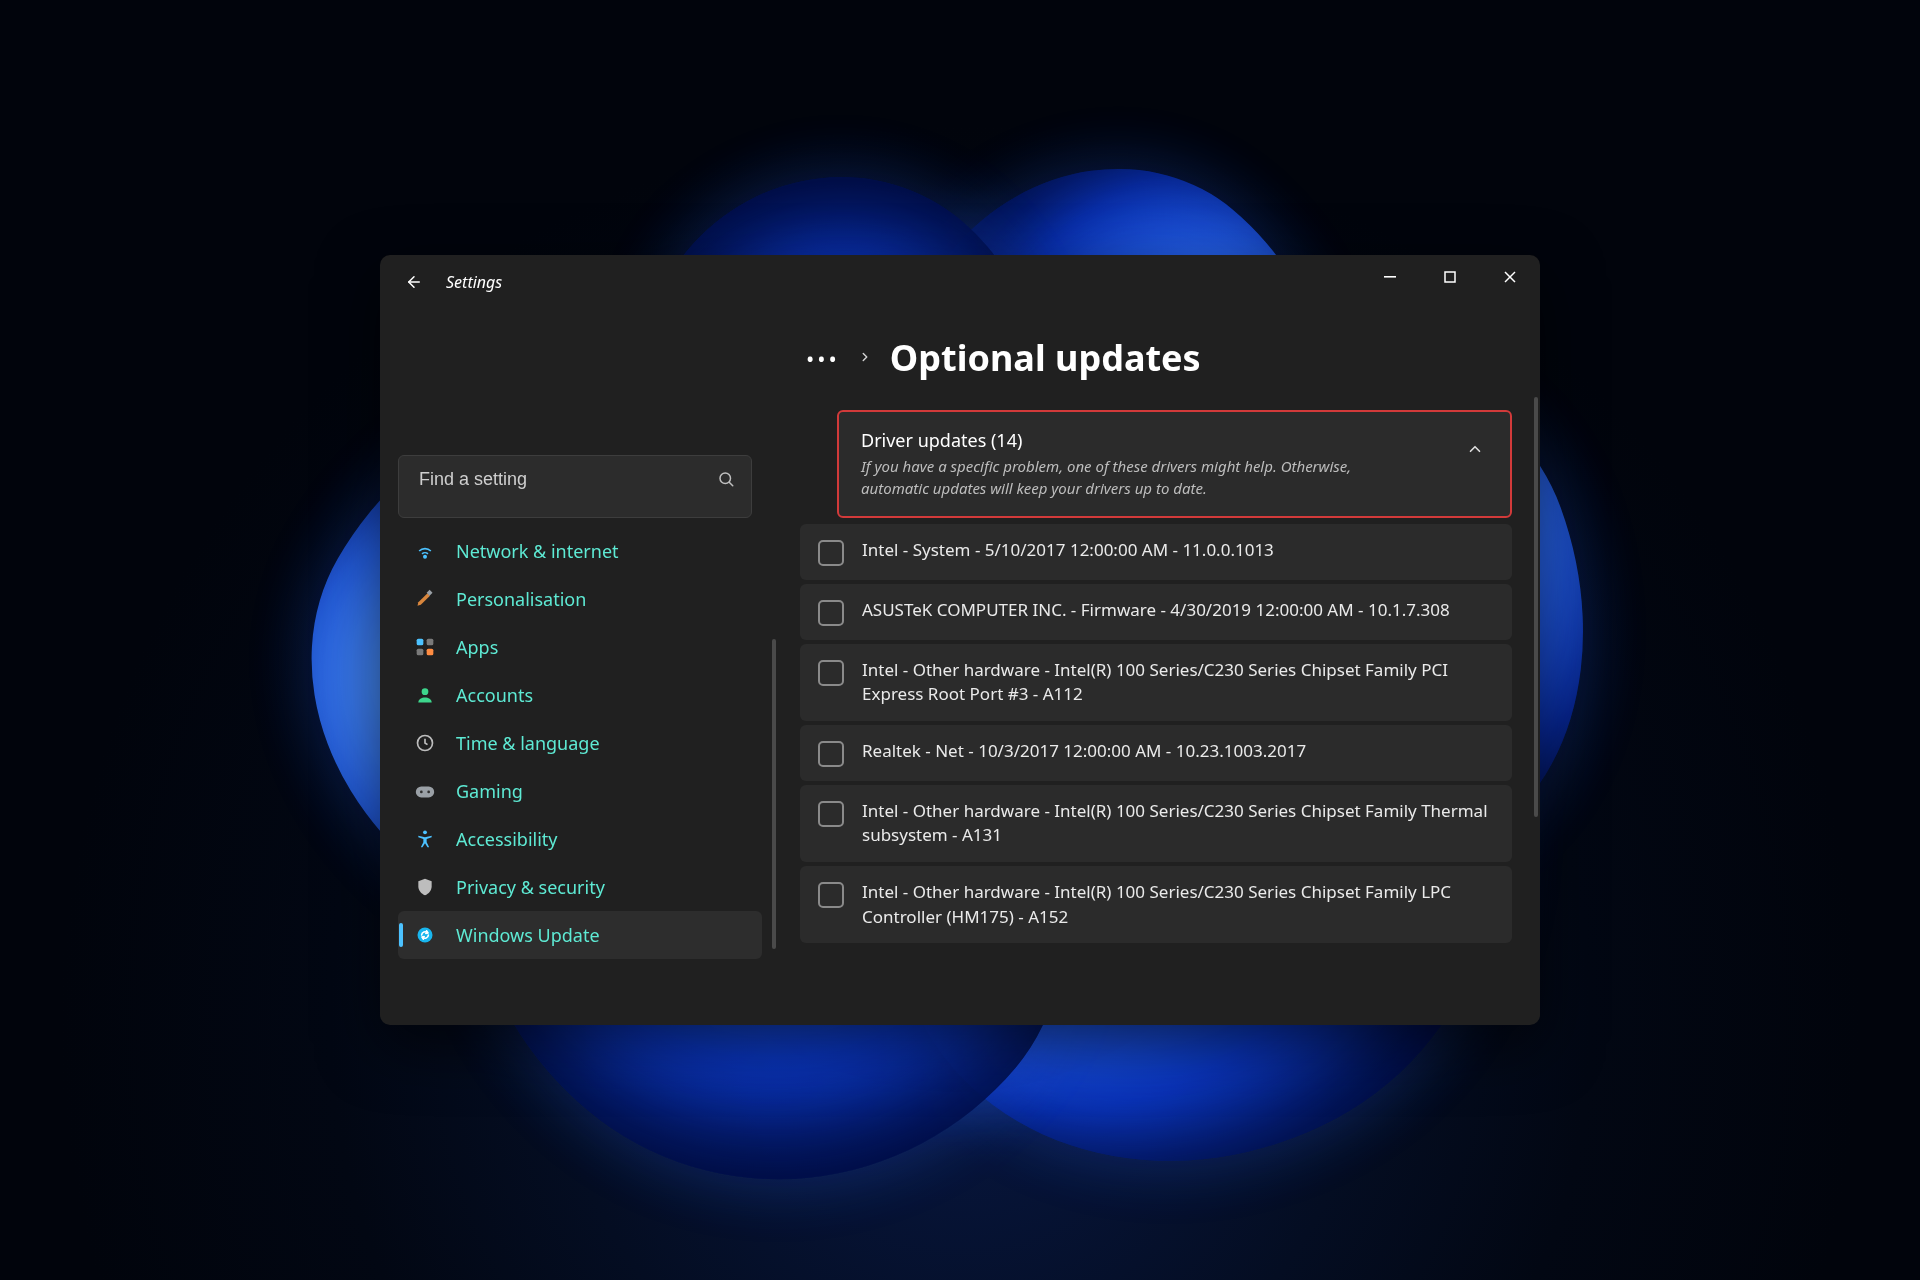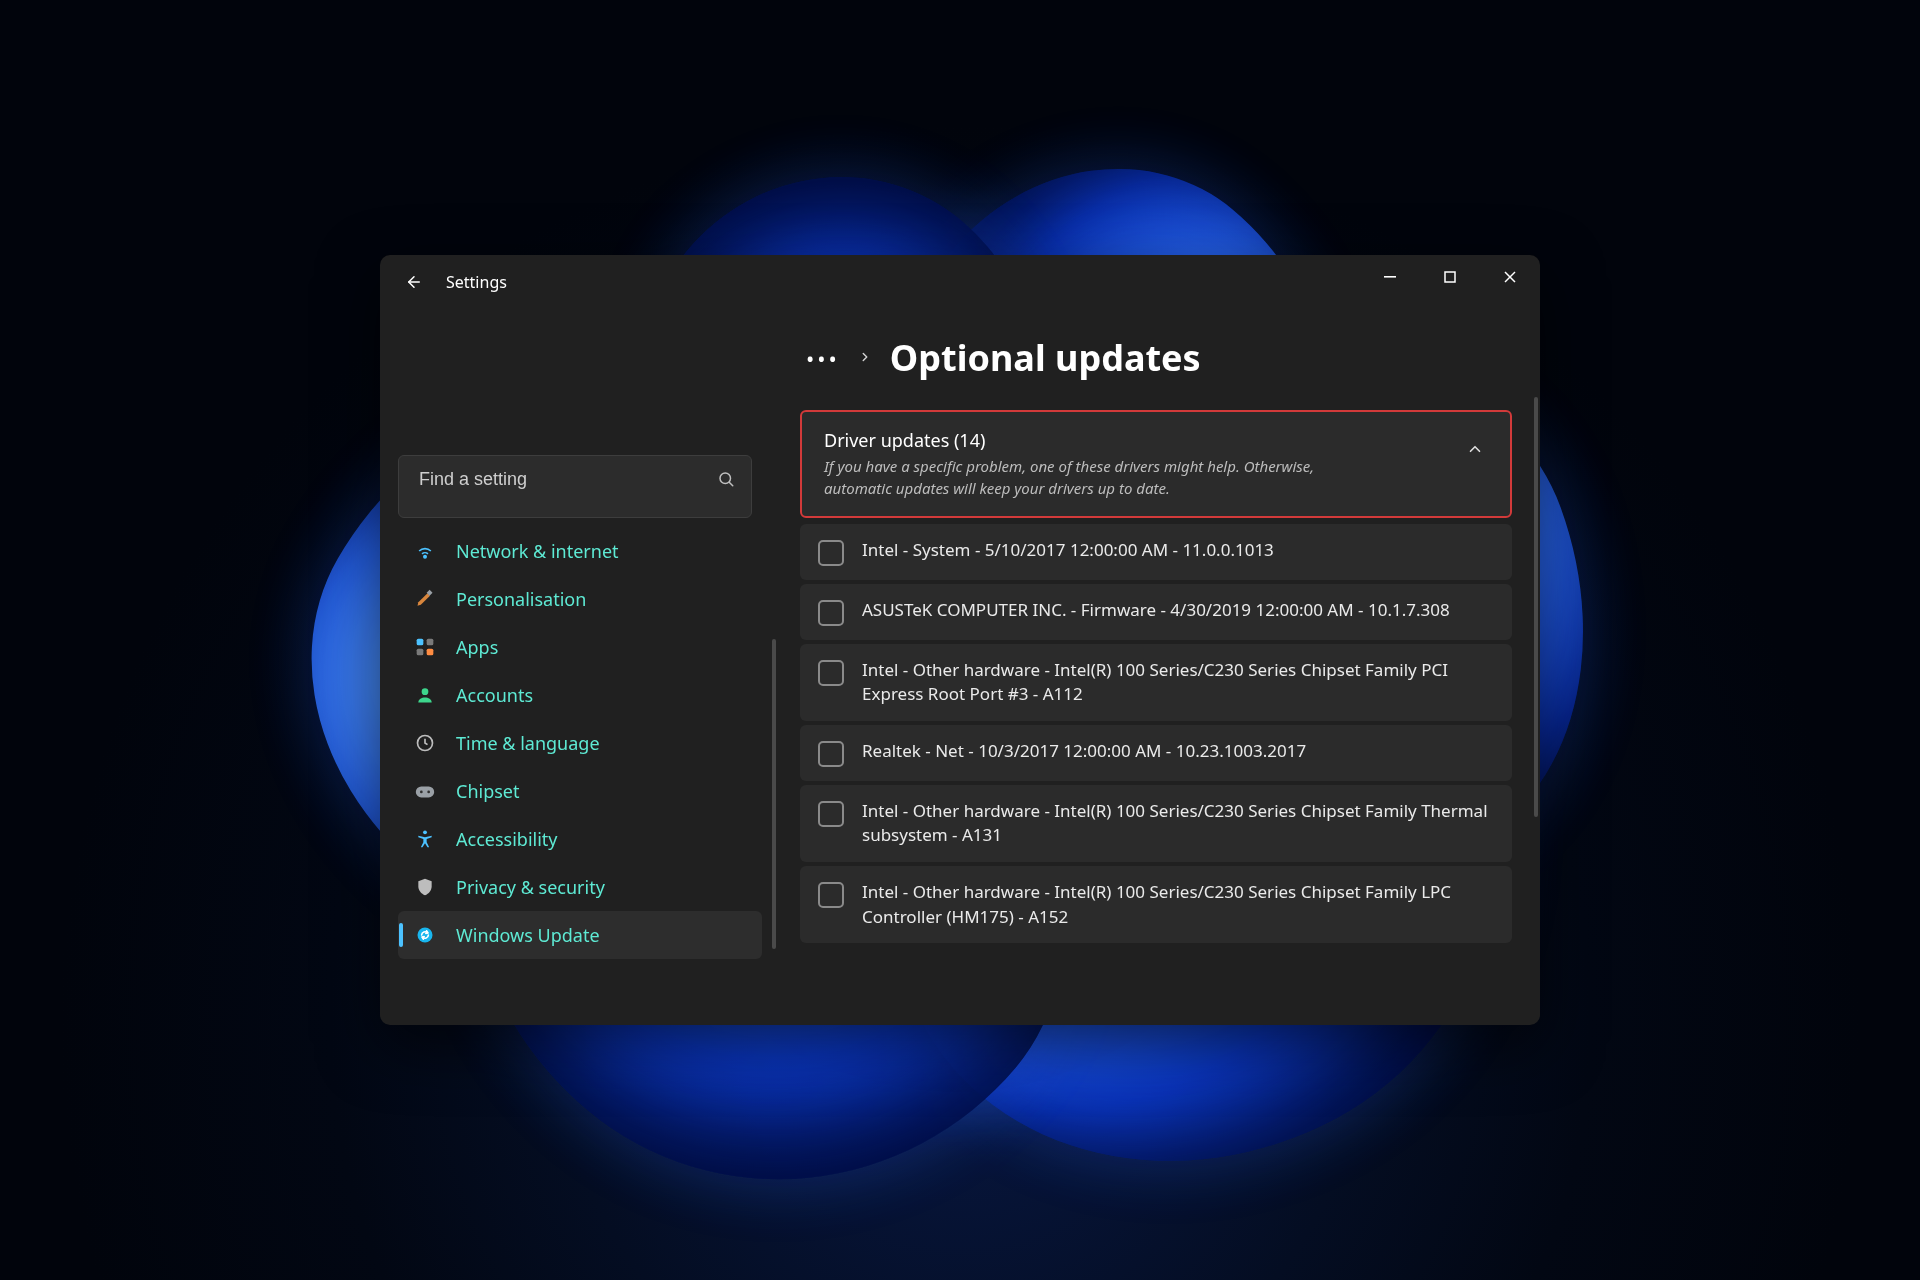--- a/index.html
+++ b/index.html
@@ -60,20 +60,21 @@
     flex-direction: column;
   }
 
   
   .titlebar {
     height: 54px;
     display: flex;
     align-items: center;
     padding-left: 18px;
     position: relative;
+    font-style: italic;
   }
   .back-btn {
     width: 32px; height: 32px;
     display: flex; align-items: center; justify-content: center;
     border-radius: 4px;
     margin-right: 16px;
     color: #fff;
   }
   .title-text { font-size: 16px; font-weight: 400; }
   .win-controls {
@@ -184,20 +185,21 @@
     padding-left: 6px;
   }
   .ellipsis { font-size: 22px; letter-spacing: 3px; color: #fff; }
   .chevron { color: #cfcfcf; }
   .page-title { font-size: 36px; font-weight: 700; }
 
   .card {
     background: #2b2b2b;
     border-radius: 6px;
     margin-bottom: 6px;
+    margin-left: 37px;
   }
   .driver-header {
     border: 2px solid #d23a3a;
     border-radius: 6px;
     padding: 16px 22px;
     display: flex;
     align-items: flex-start;
     justify-content: space-between;
     gap: 18px;
   }
@@ -353,21 +355,21 @@
           </div>
 
           <div class="nav-item">
             <span class="nav-icon">
               <svg width="22" height="20" viewBox="0 0 24 20">
                   <rect x="2" y="5" width="20" height="12" rx="6" fill="#9aa0a6"></rect>
                   <circle cx="8" cy="11" r="1.5" fill="#303030"></circle>
                   <circle cx="16" cy="11" r="1.5" fill="#303030"></circle>
                 </svg>
             </span>
-            <span>Chipset</span>
+            <span>Gaming</span>
           </div>
 
           <div class="nav-item">
             <span class="nav-icon">
               <svg width="20" height="20" viewBox="0 0 24 24" fill="#4cc2ff">
                   <circle cx="12" cy="4" r="2.3"></circle>
                   <path d="M4 8l8 2 8-2v2l-6 2v4l3 6h-2l-3-5-3 5H7l3-6v-4L4 10z"></path>
                 </svg>
             </span>
             <span>Accessibility</span>

